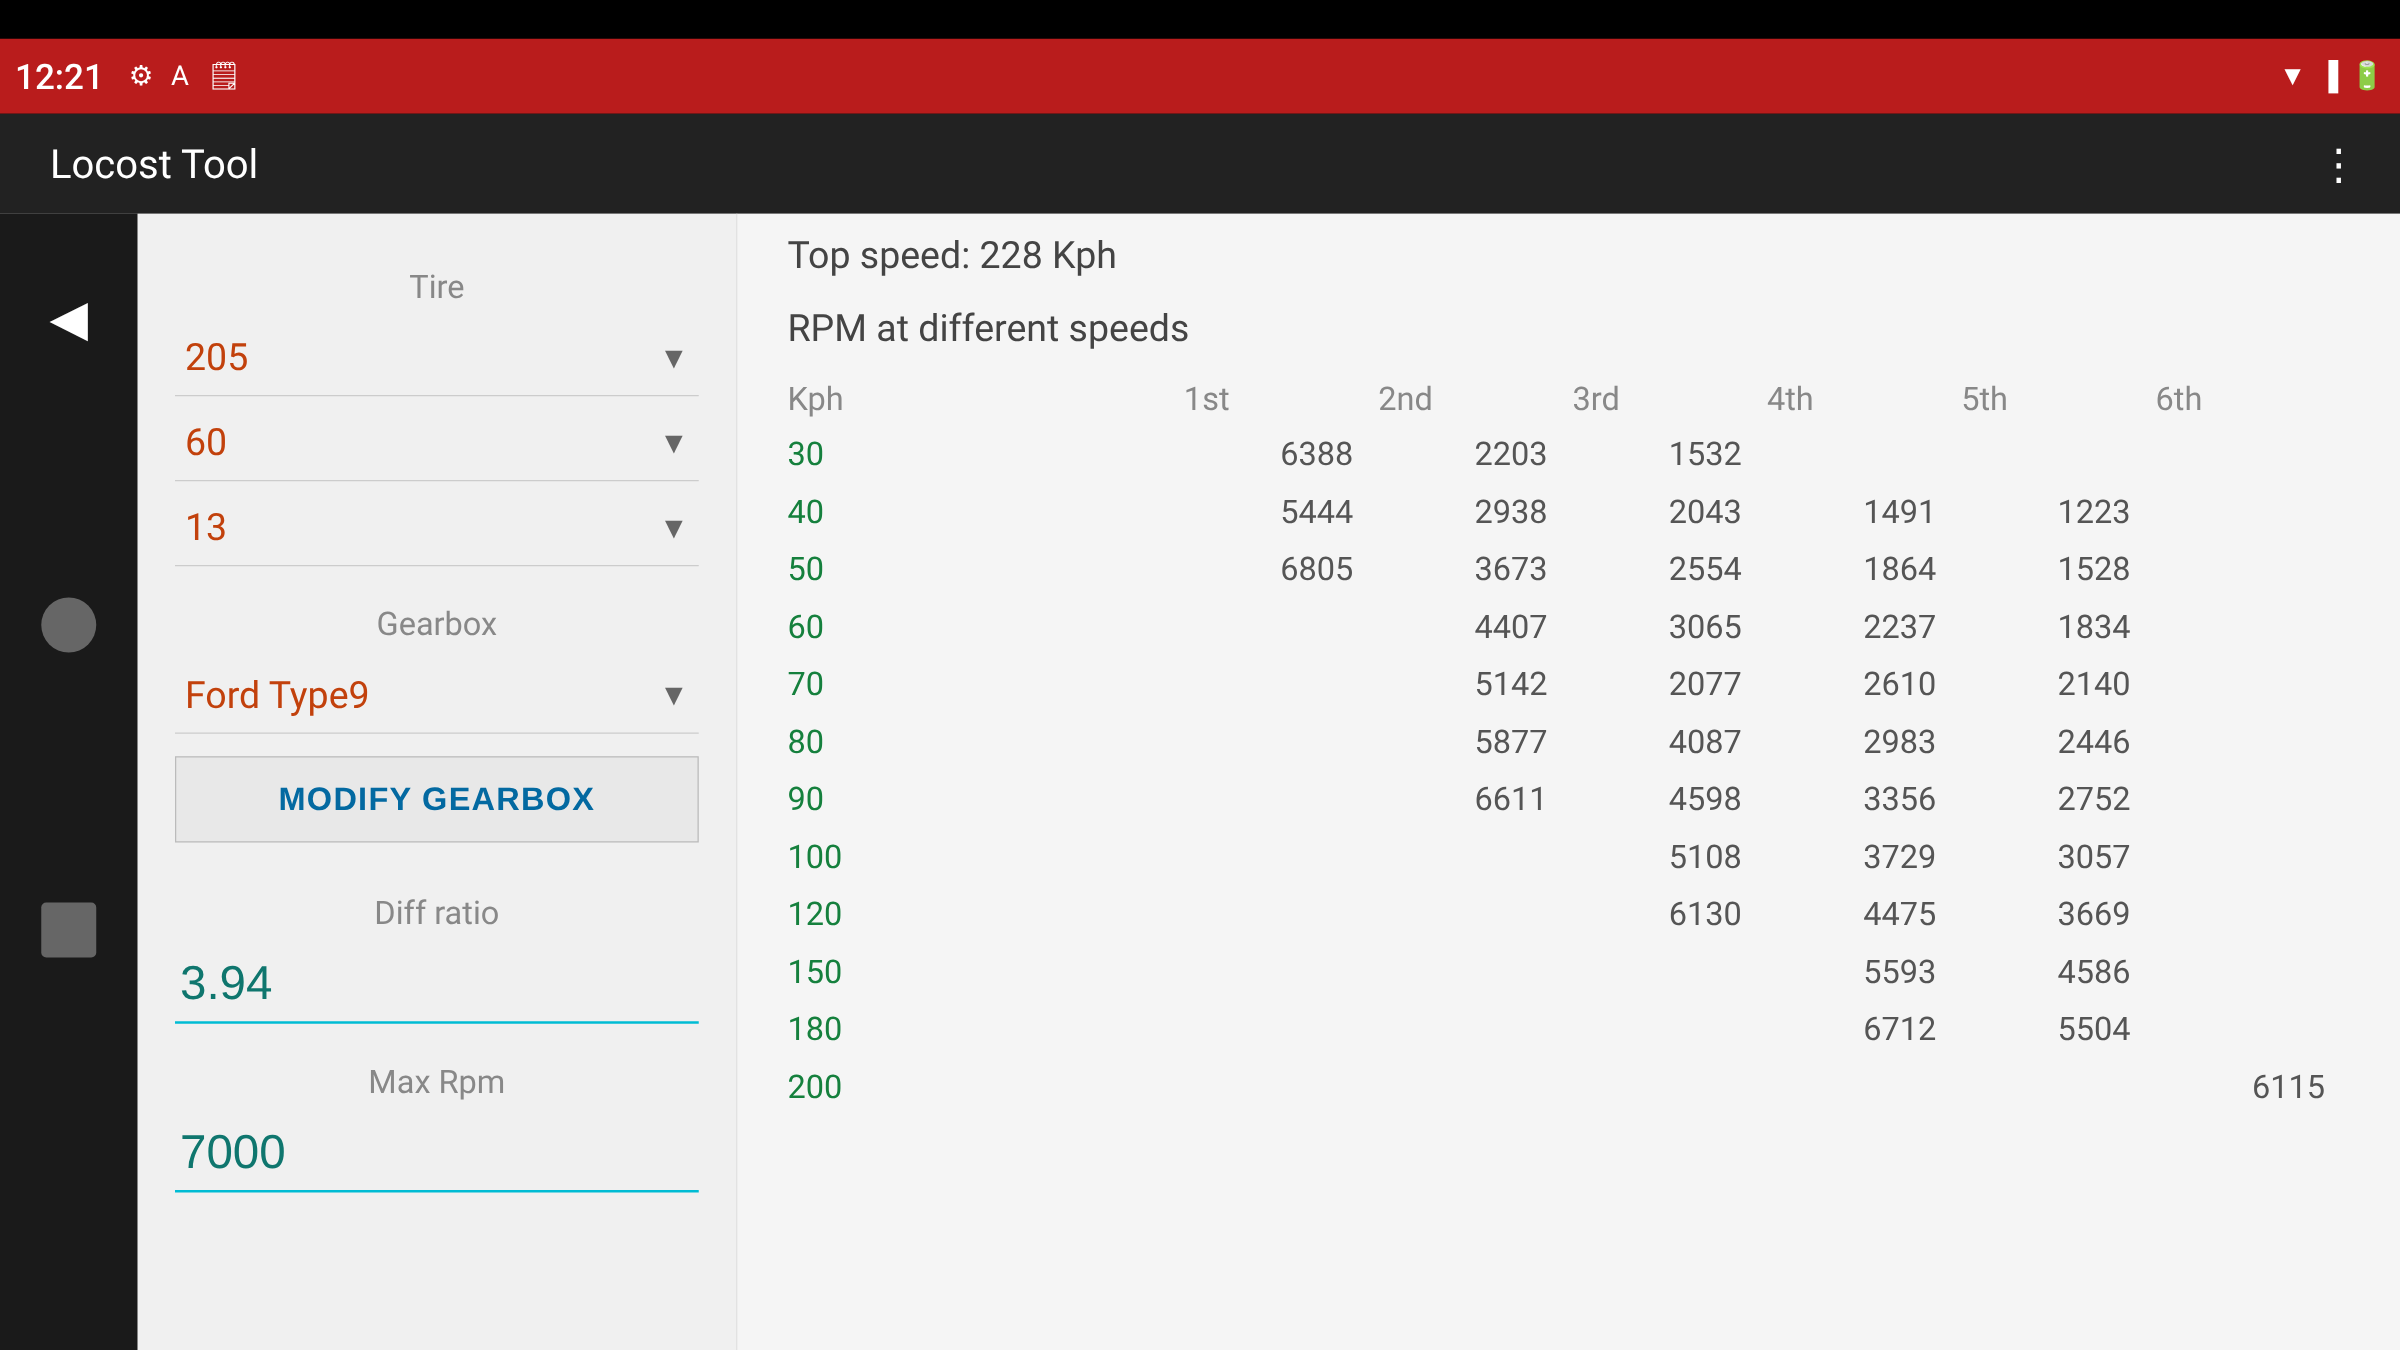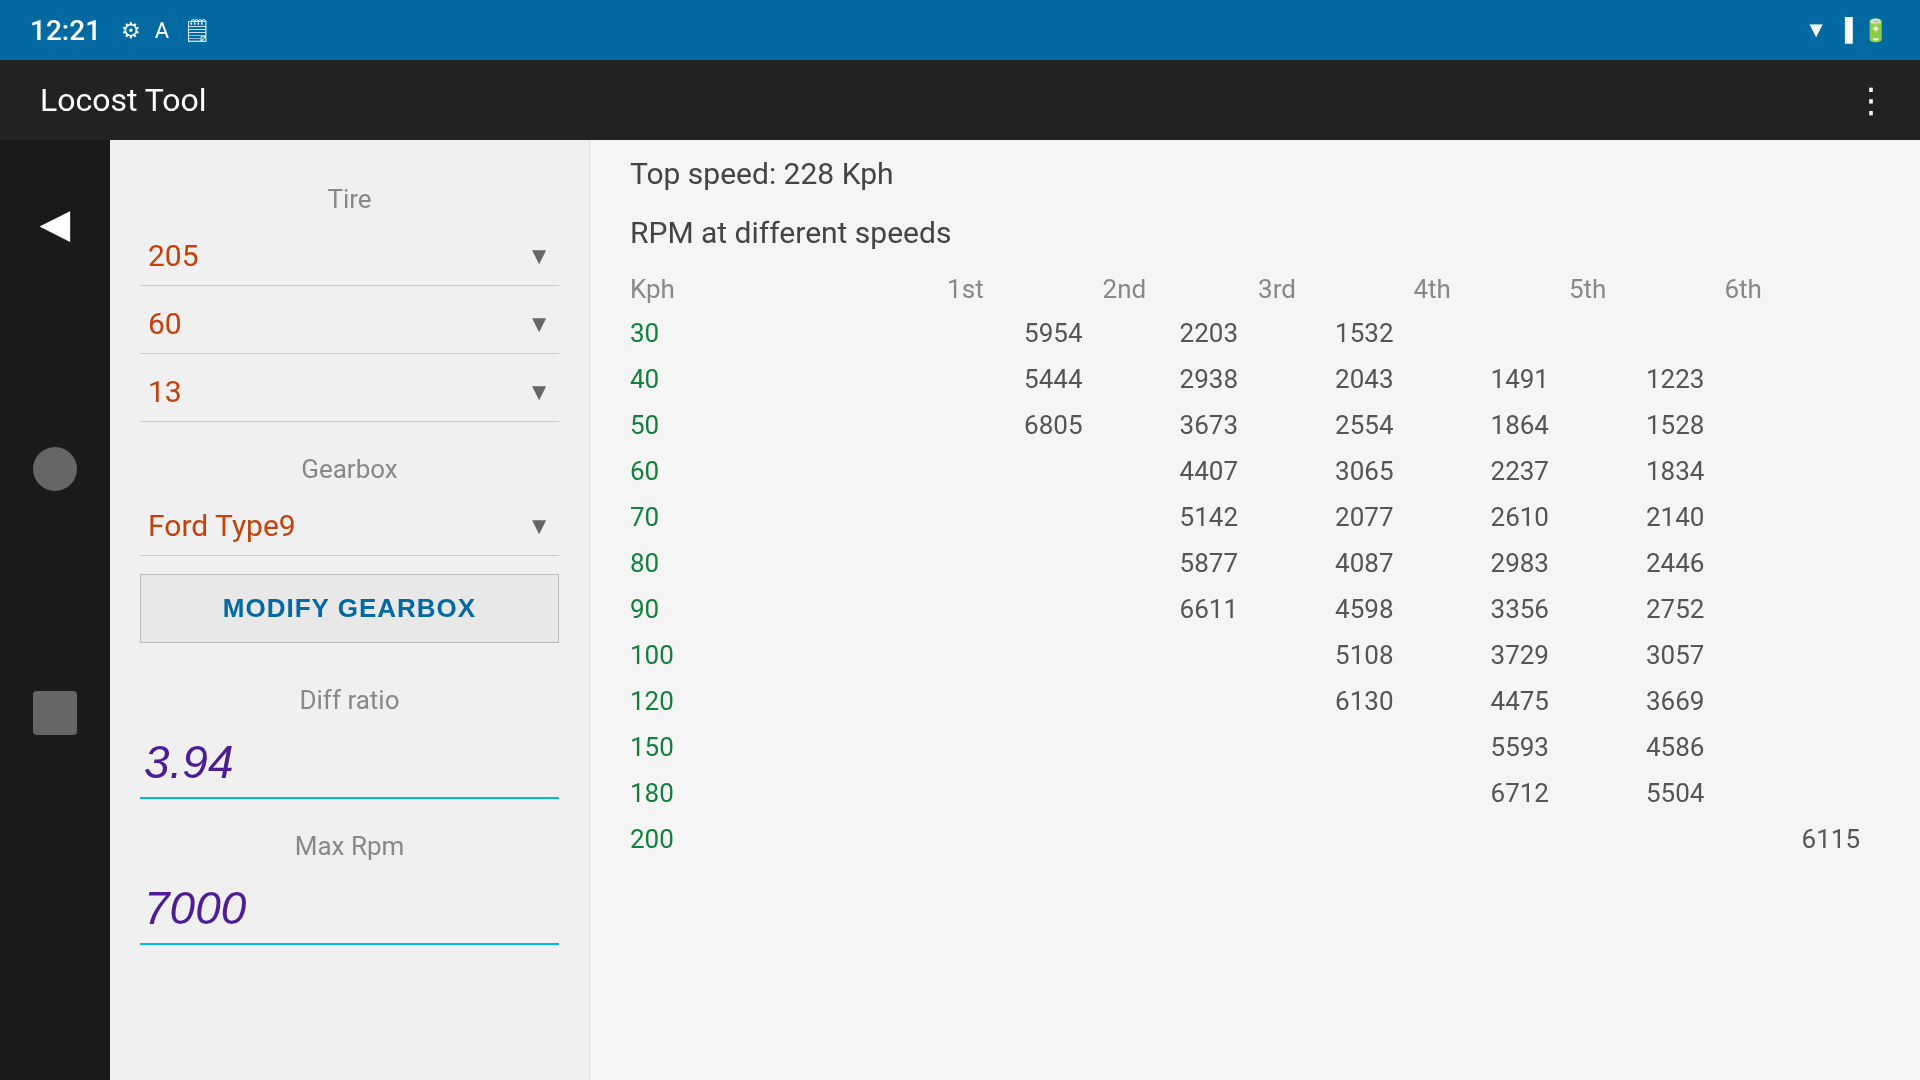--- a/index.html
+++ b/index.html
@@ -9,25 +9,26 @@
       height: 1080px;
       background: #000;
       font-family: 'Roboto', Arial, sans-serif;
       overflow: hidden;
     }
 
     
     .status-bar {
       width: 100%;
       height: 60px;
-      background: #0369a1;
-      display: flex;
-      align-items: center;
-      padding: 0 30px;
+      background: #b91c1c;
+      display: flex;
+      align-items: center;
+      padding: 0 12px;
       color: #fff;
+      margin-top: 31px;
     }
 
     .status-time {
       font-size: 28px;
       font-weight: 500;
       margin-right: 20px;
     }
 
     .status-icons {
       display: flex;
@@ -164,26 +165,25 @@
       text-align: center;
       cursor: pointer;
       letter-spacing: 1px;
       margin: 10px 0;
     }
 
     .input-field {
       border: none;
       border-bottom: 2px solid #00bcd4;
       background: transparent;
-      font-size: 46px;
-      color: #4c1d95;
+      font-size: 38px;
+      color: #0f766e;
       padding: 8px 4px;
       width: 100%;
       outline: none;
-      font-style: italic;
     }
 
     
     .right-panel {
       flex: 1;
       background: #f5f5f5;
       padding: 16px 40px;
       overflow-y: auto;
     }
 
@@ -315,21 +315,21 @@
           <th>2nd</th>
           <th>3rd</th>
           <th>4th</th>
           <th>5th</th>
           <th>6th</th>
         </tr>
       </thead>
       <tbody id="rpm-table-body">
       <tr>
             <td class="kph-cell">30</td>
-            <td>5954</td>
+            <td>6388</td>
             <td>2203</td>
             <td>1532</td>
             <td></td>
             <td></td>
             <td></td>
           </tr>
           <tr>
             <td class="kph-cell">40</td>
             <td>5444</td>
             <td>2938</td>

